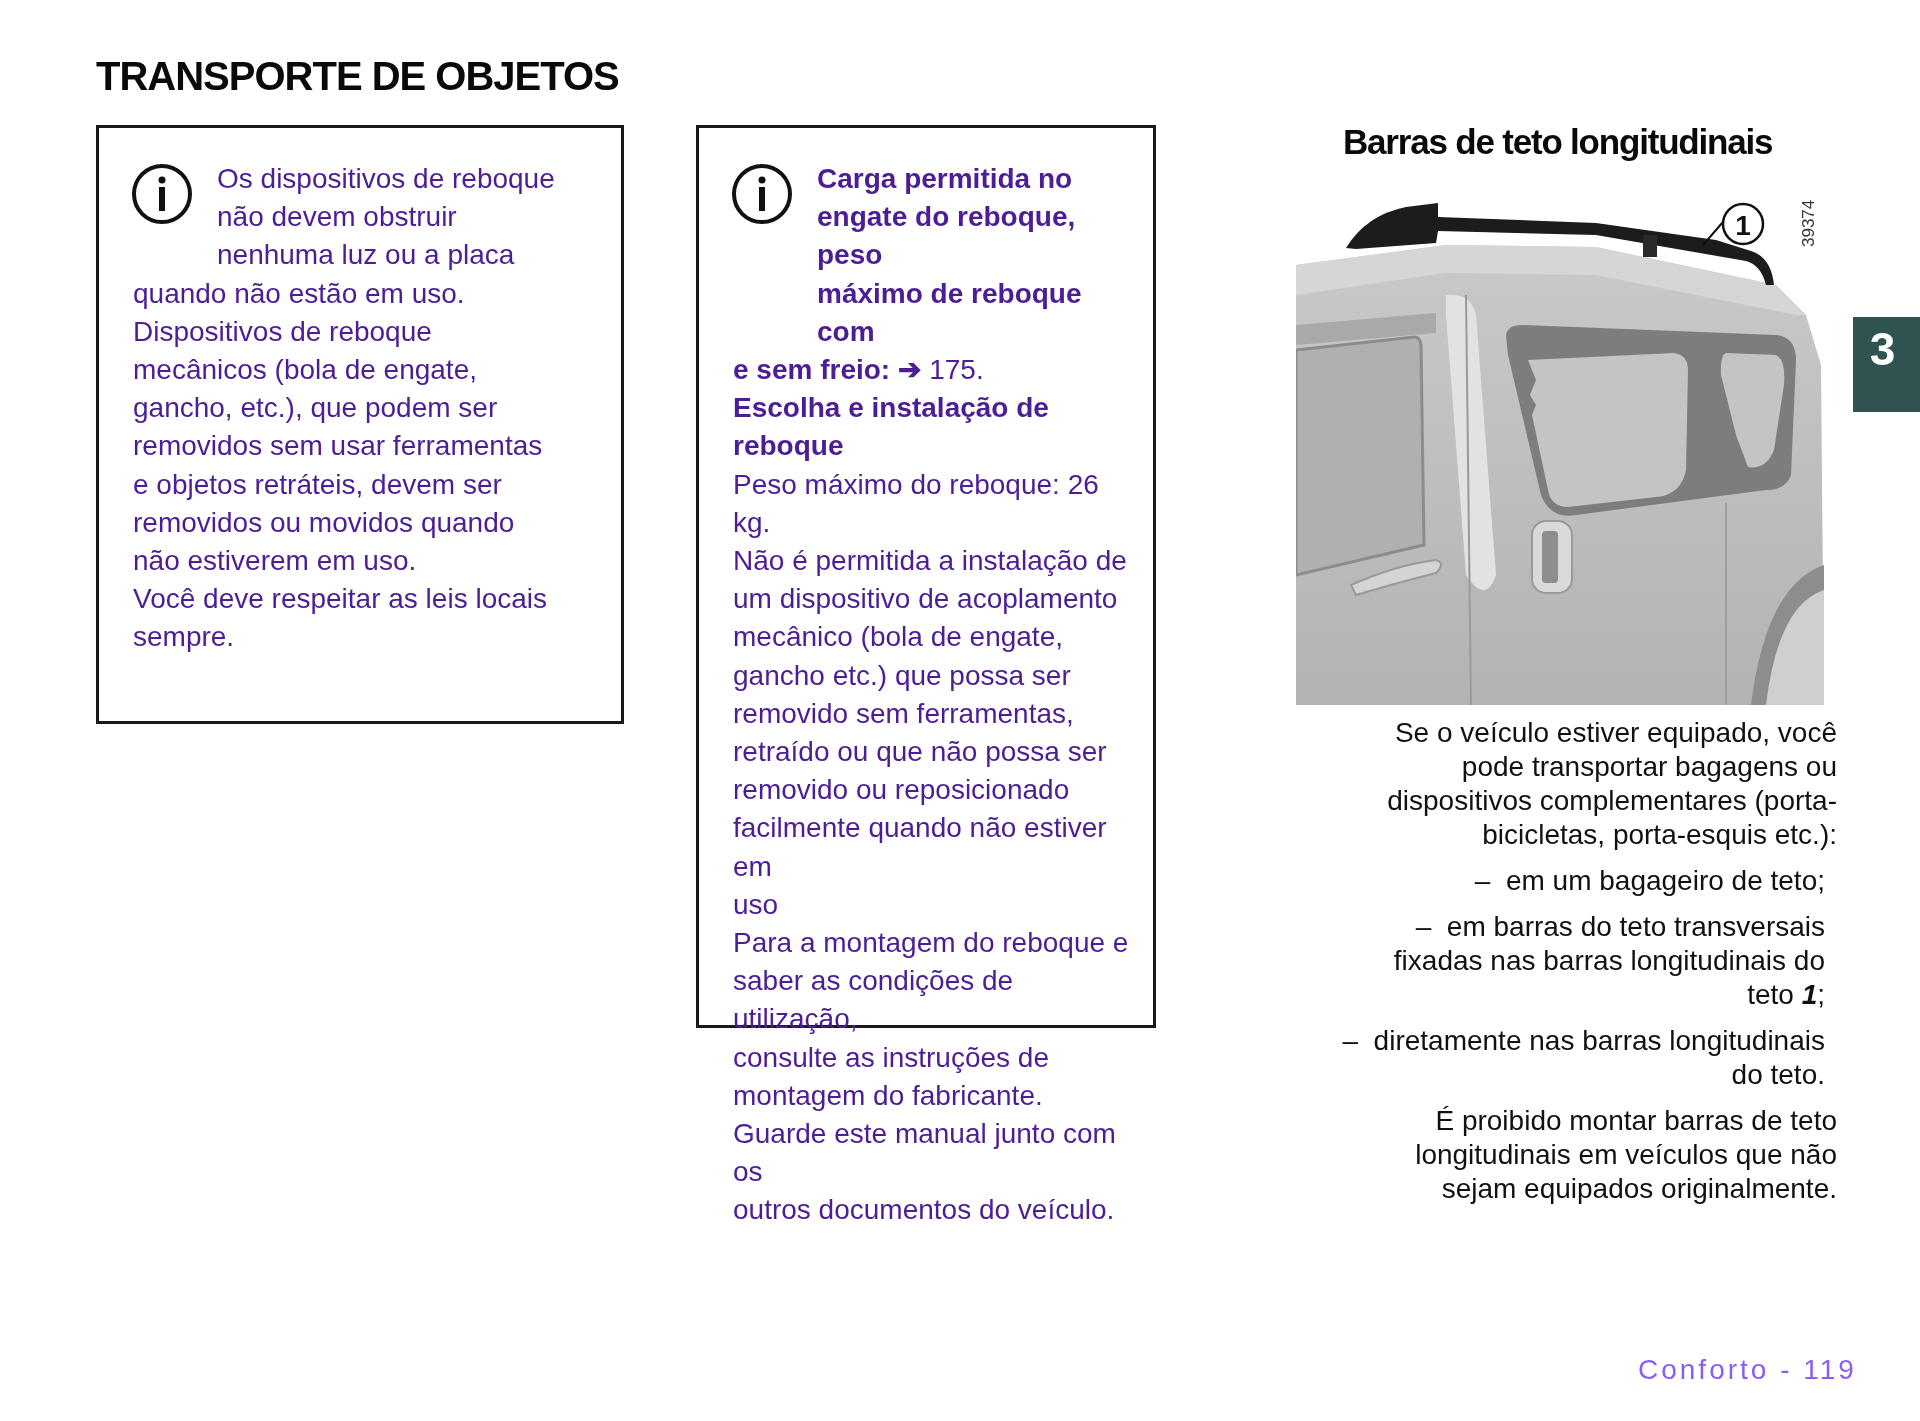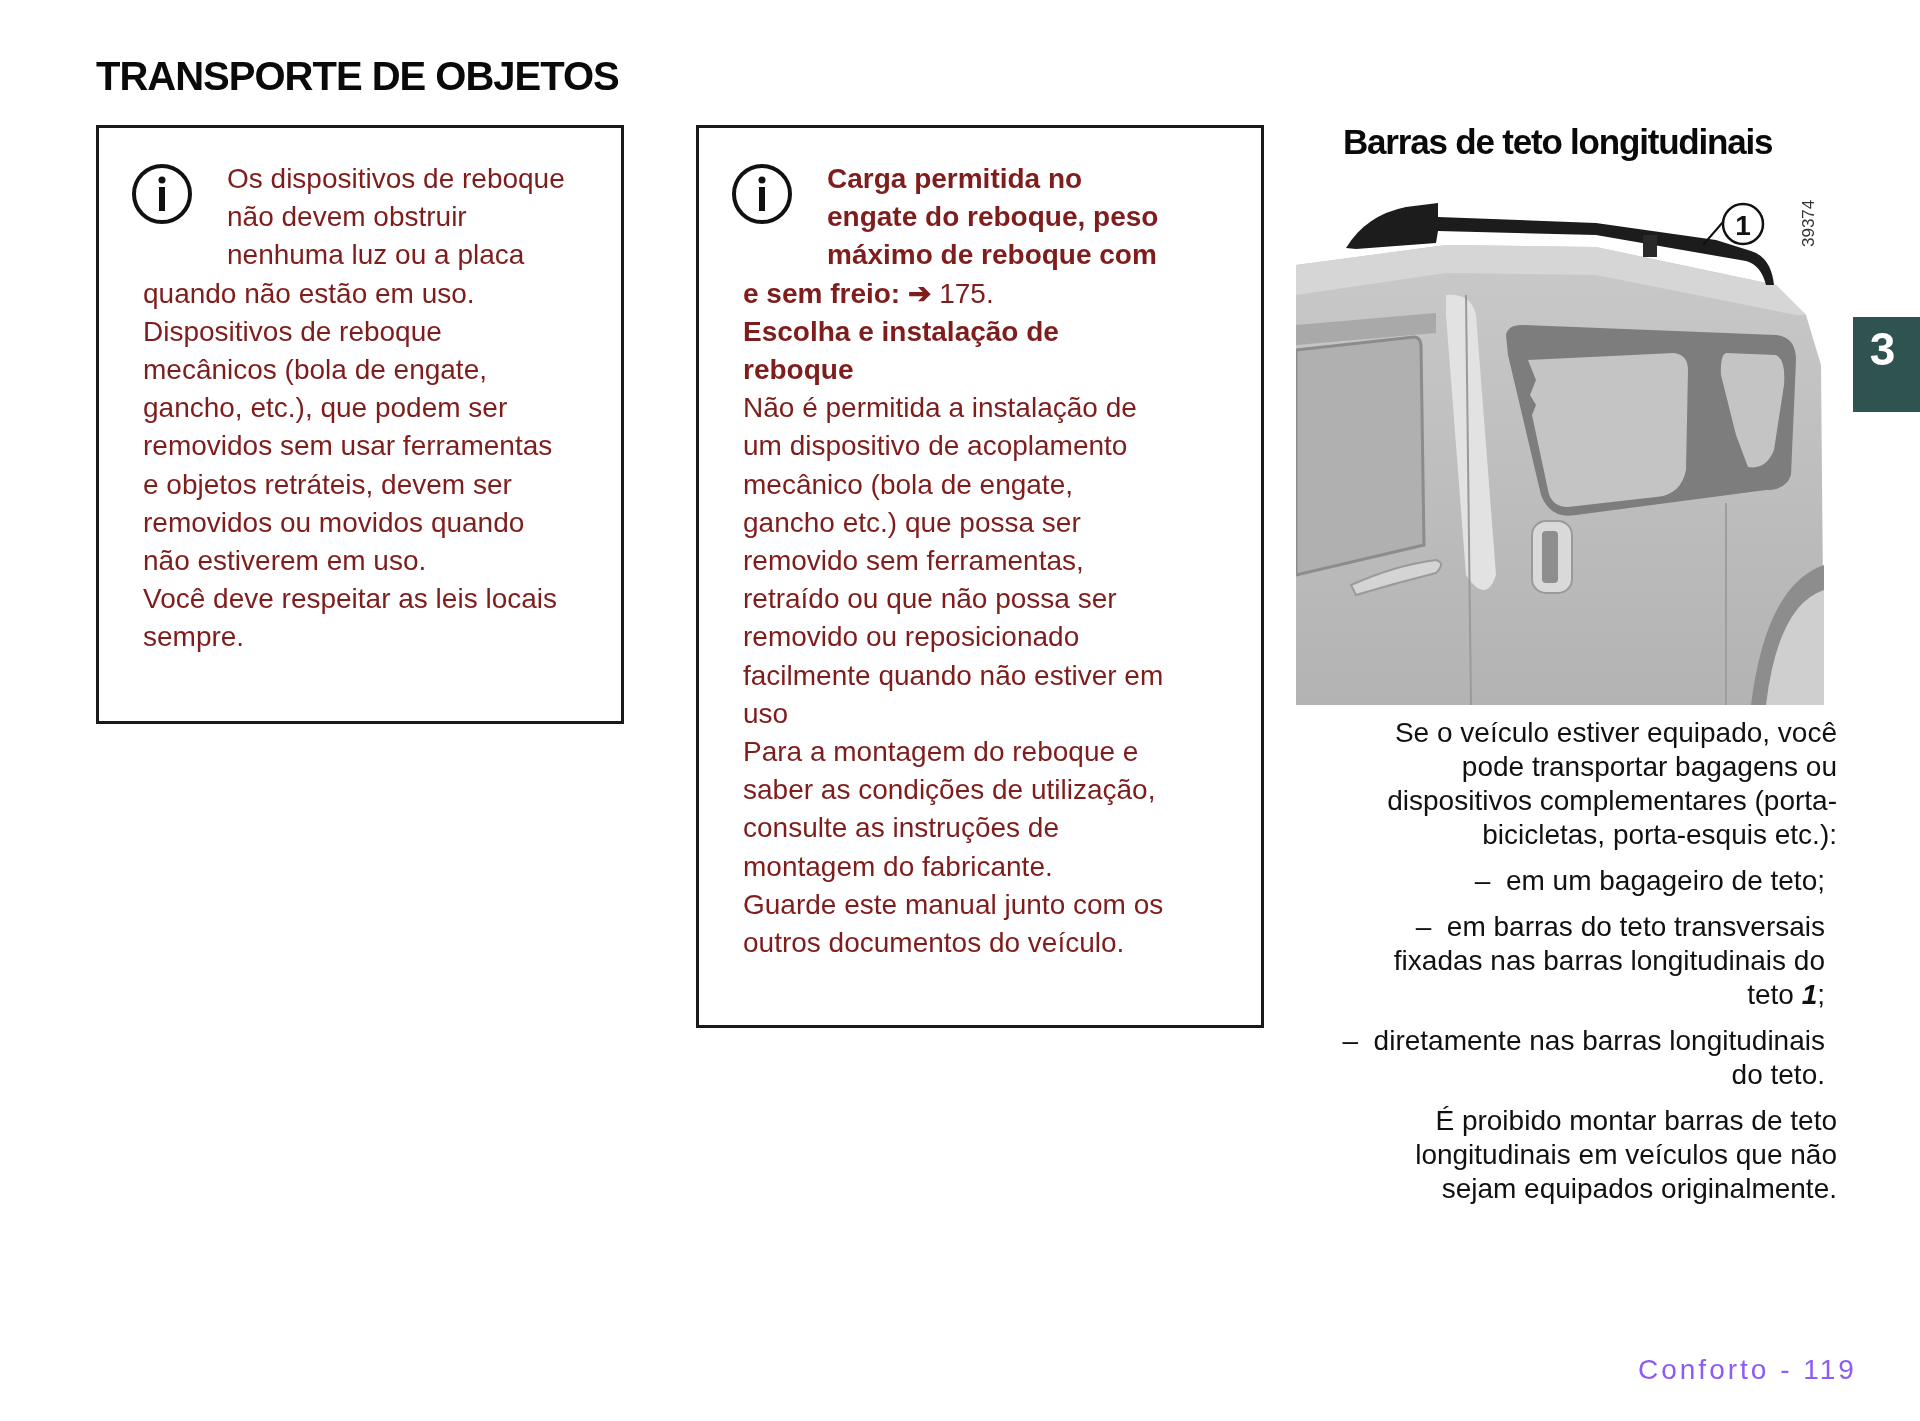--- a/index.html
+++ b/index.html
@@ -2,24 +2,24 @@
 <html><head>
 <meta charset="utf-8">
 <style>
   html, body { margin:0; padding:0; background:#ffffff; }
   body { width:1920px; height:1421px; position:relative; overflow:hidden;
          font-family:"Liberation Sans", sans-serif; color:#111; }
   .page-title { position:absolute; left:96px; top:52px; margin:0;
          font-size:40px; font-weight:bold; letter-spacing:-1px; color:#0a0a0a; line-height:48px; }
   .note-box { position:absolute; border:3px solid #1a1a1a; box-sizing:border-box; background:#fff; }
   #box1 { left:96px; top:125px; width:528px; height:599px; }
-  #box2 { left:696px; top:125px; width:568px; height:903px; }
+  #box2 { left:696px; top:125px; width:460px; height:903px; }
   .info-icon { position:absolute; left:32px; top:35px; width:62px; height:62px; }
-  .note-text { position:absolute; left:44px; top:32px; right:20px;
-         font-size:28px; line-height:38.2px; color:#7f1d1d; }
+  .note-text { position:absolute; left:34px; top:32px; right:20px;
+         font-size:28px; line-height:38.2px; color:#4c1d95; }
   .note-text p { margin:0; }
   .indent { padding-left:84px; display:block; }
   .bold { font-weight:bold; }
   .section-heading { position:absolute; left:1343px; top:120px; margin:0;
          font-size:35px; font-weight:bold; letter-spacing:-1.2px; line-height:44px; color:#0a0a0a; }
   .figure { position:absolute; left:1296px; top:185px; width:540px; height:522px; }
   .body-text { position:absolute; left:1297px; top:716px; width:540px;
          font-size:28px; line-height:34px; color:#111;text-align:right; }
   .body-text p { margin:0 0 8px 0; }
   .body-text .item { margin:12px; }
@@ -66,20 +66,21 @@
     <span class="indent bold">Carga permitida no</span>
     <span class="indent bold">engate do reboque, peso</span>
     <span class="indent bold">máximo de reboque com</span>
     <p>
       <span class="bold">e sem freio:</span>
       <span class="bold">➔</span>
       <span style="font-weight:normal;">175</span><span>.</span>
     </p>
     <p class="bold">Escolha e instalação de</p>
     <p class="bold">reboque</p>
+    <p>Peso máximo do reboque: 26 kg.</p>
     <p>Não é permitida a instalação de</p>
     <p>um dispositivo de acoplamento</p>
     <p>mecânico (bola de engate,</p>
     <p>gancho etc.) que possa ser</p>
     <p>removido sem ferramentas,</p>
     <p>retraído ou que não possa ser</p>
     <p>removido ou reposicionado</p>
     <p>facilmente quando não estiver em</p>
     <p>uso</p>
     <p>Para a montagem do reboque e</p>

